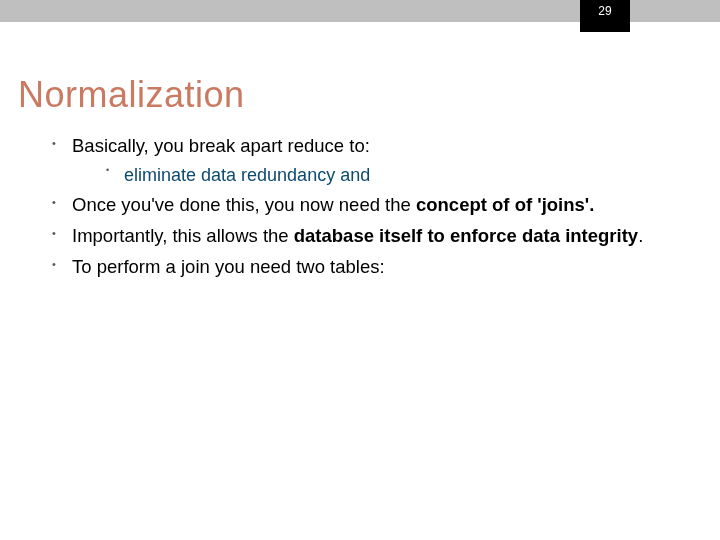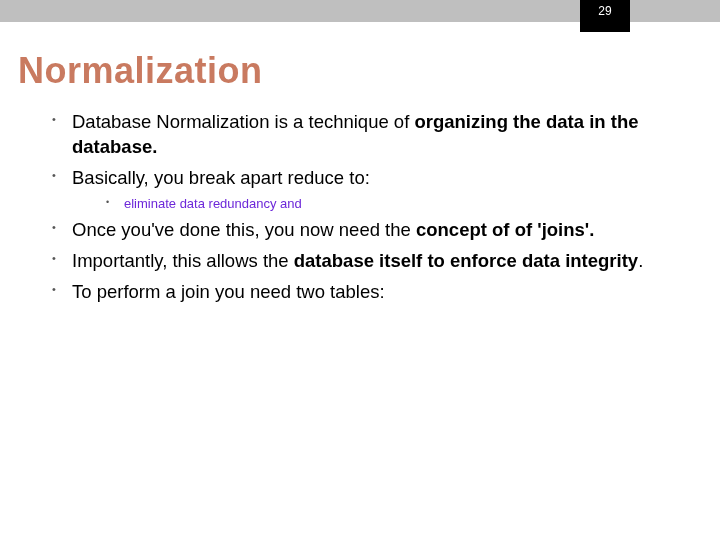--- a/index.html
+++ b/index.html
@@ -26,23 +26,24 @@
     color: #ffffff;
     font-size: 12px;
     display: flex;
     align-items: flex-start;
     justify-content: center;
     padding-top: 4px;
   }
   .title {
     color: #c97a60;
     font-size: 36px;
-    font-weight: 700;
+    font-weight: 400;
     padding: 28px 0 18px 18px;
     letter-spacing: 0.5px;
+    margin-top: 24px;
   }
   .content {
     padding: 0 24px 0 24px;
   }
   ul.outer {
     list-style: none;
     padding-left: 28px;
   }
   ul.outer > li {
     position: relative;
@@ -61,24 +62,24 @@
     color: #555;
   }
   ul.inner {
     list-style: none;
     padding-left: 34px;
     margin-top: 4px;
     margin-bottom: 6px;
   }
   ul.inner > li {
     position: relative;
-    font-size: 13px;
+    font-size: 18px;
     line-height: 1.35;
     margin-bottom: 2px;
-    color: #6d28d9;
+    color: #0c4a6e;
     padding-left: 18px;
   }
   ul.inner > li::before {
     content: "•";
     position: absolute;
     left: 0;
     top: 1px;
     font-size: 9px;
     color: #555;
   }
@@ -89,23 +90,20 @@
 
 <div class="header-bar">
   <div class="page-number-box">29</div>
 </div>
 
 <div class="title">Normalization</div>
 
 <div class="content">
   <ul class="outer">
     <li>
-      <span>Database Normalization is a technique of </span><b>organizing the data in the database.</b>
-    </li>
-    <li>
       <span>Basically, you break apart reduce to:</span>
       <ul class="inner">
         <li>eliminate data redundancy and</li>
       </ul>
     </li>
     <li>
       <span>Once you've done this, you now need the </span><b>concept of of 'joins'.</b>
     </li>
     <li>
       <span>Importantly, this allows the </span><b>database itself to enforce data integrity</b><span>.</span>

